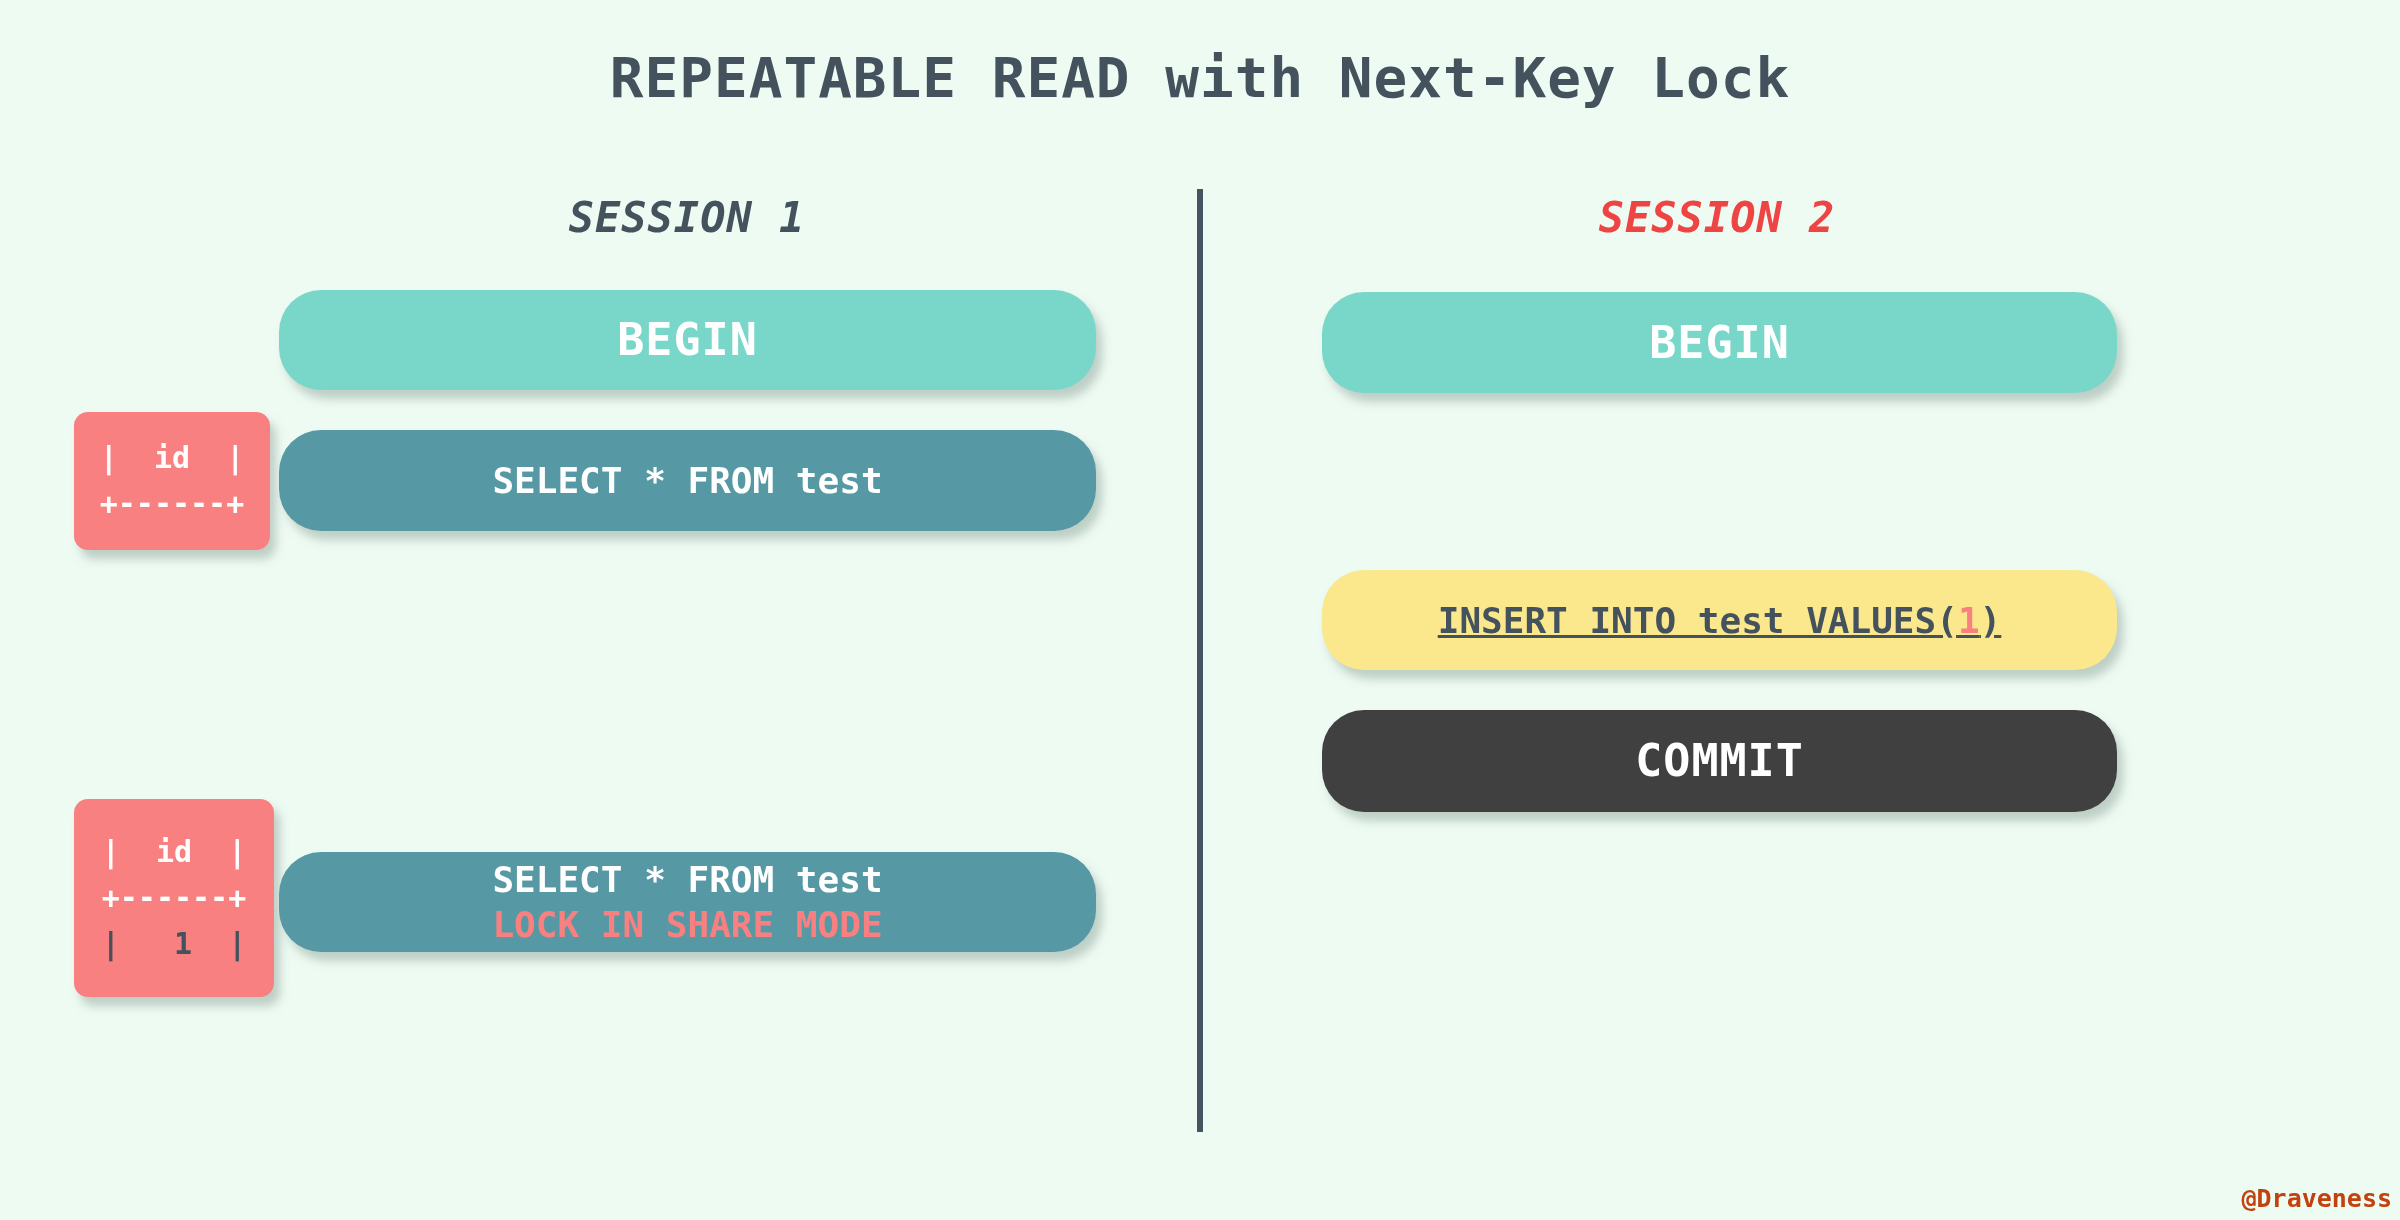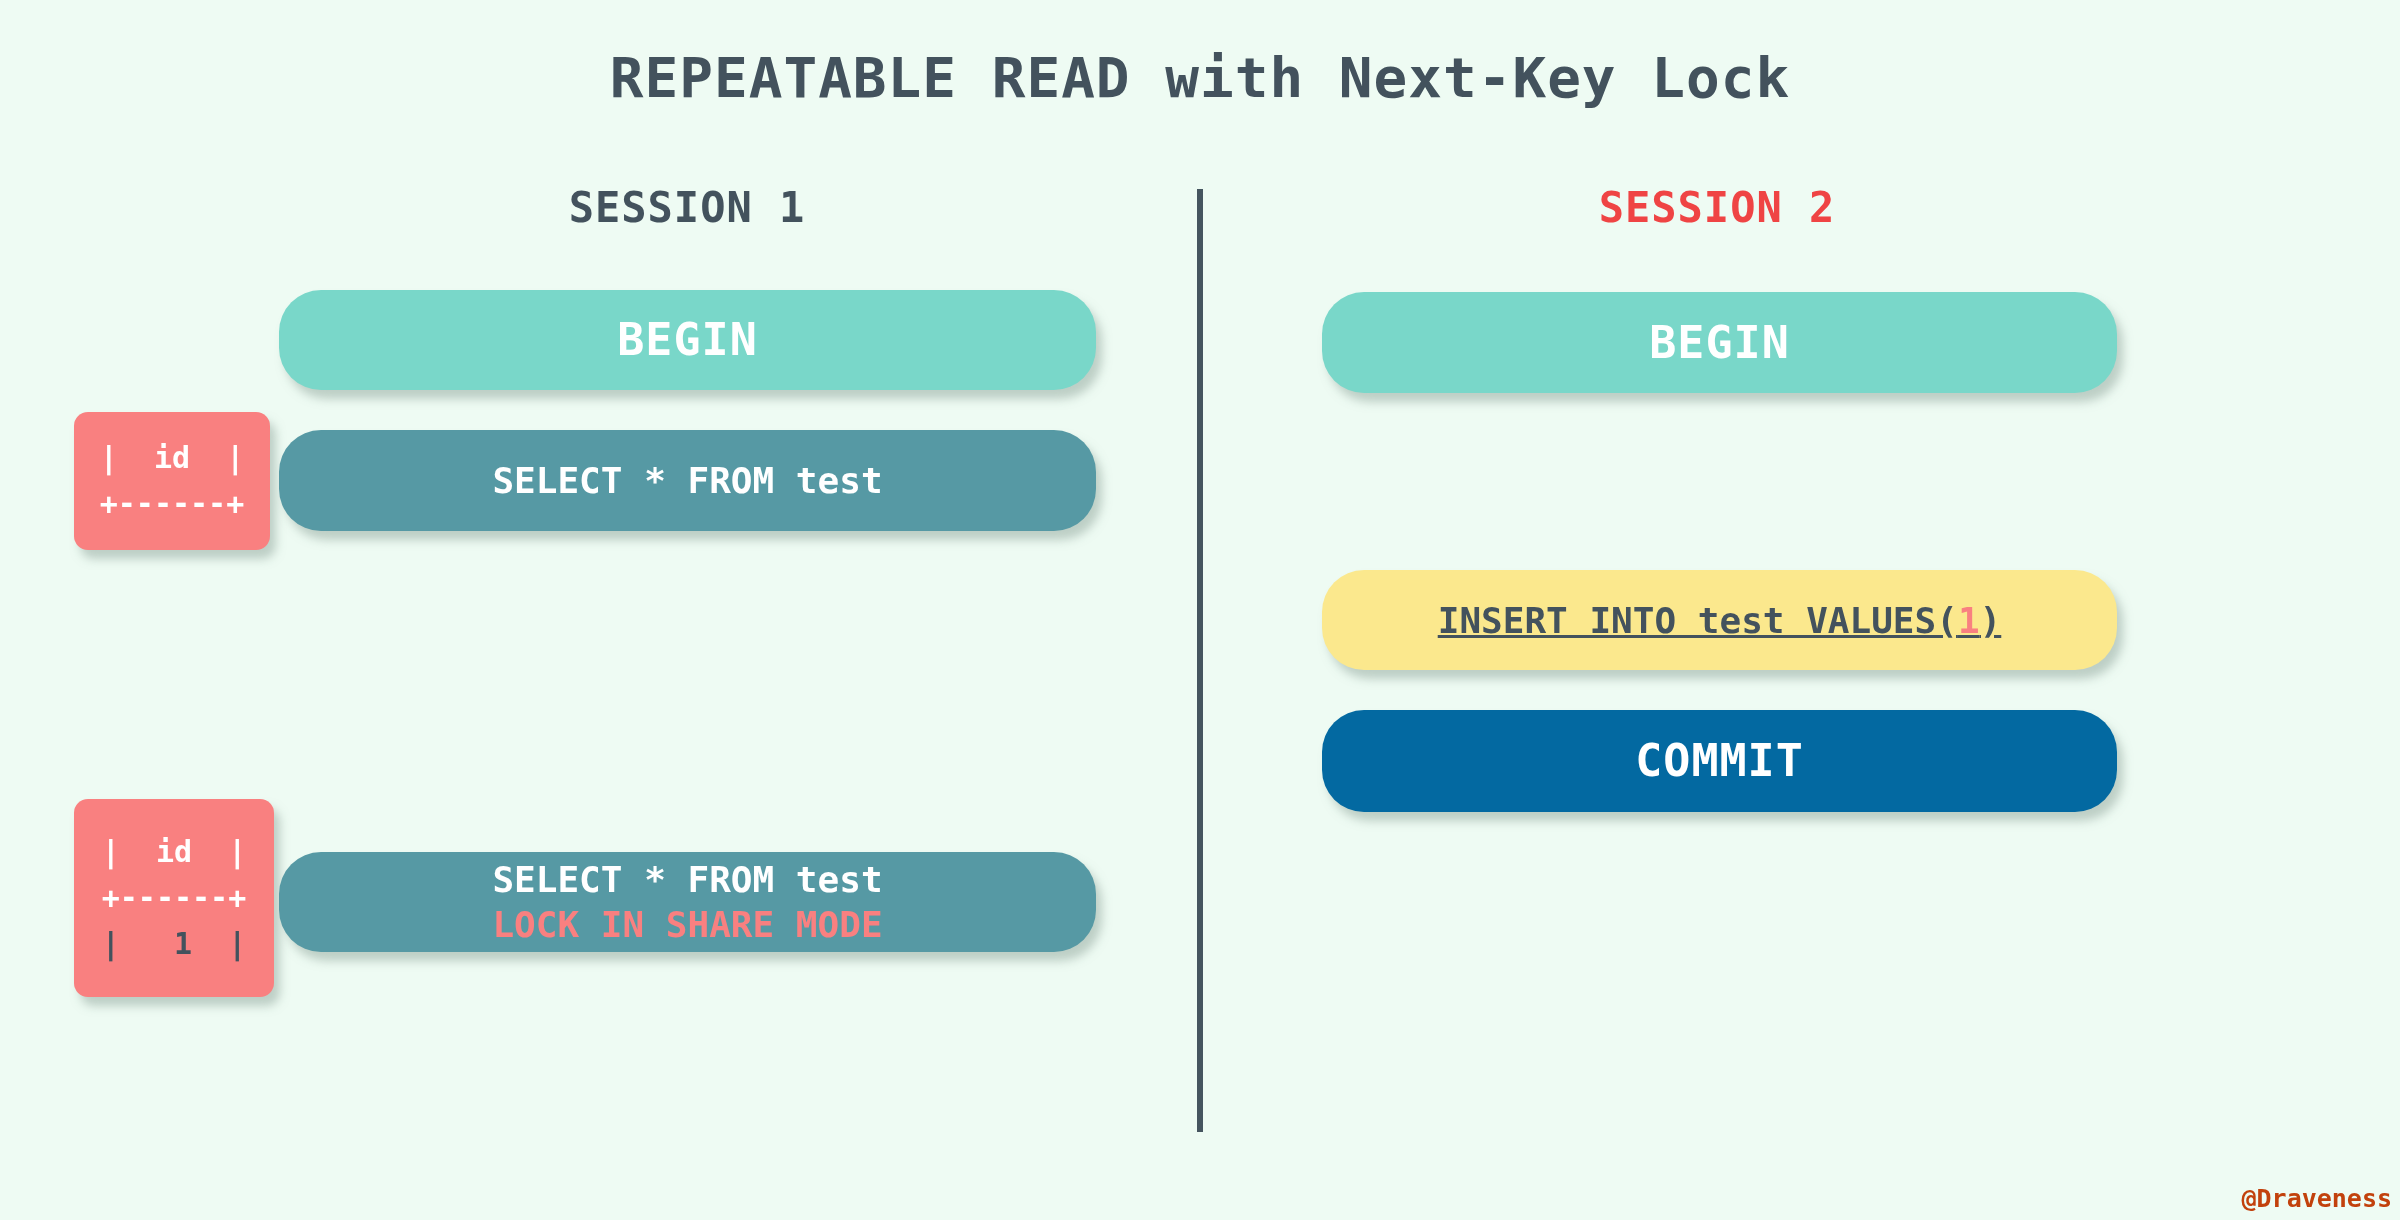--- a/index.html
+++ b/index.html
@@ -15,25 +15,26 @@
   }
   .title{
     position:absolute;
     top:45px; left:0; width:100%;
     text-align:center;
     font-size:56px;
     letter-spacing:1px;
   }
   .session-header{
     position:absolute;
-    top:183px;
+    top:193px;
     width:600px;
     text-align:center;
     font-size:42px;
     letter-spacing:1px;
+    font-style:italic;
   }
   .session-header.s1{ left:387px; }
   .session-header.s2{ left:1417px; }
   .divider{
     position:absolute;
     left:1197px; top:189px;
     width:6px; height:943px;
   }
   .pill{
     position:absolute;
@@ -117,19 +118,19 @@
   </div>
 
   <div class="pill s2 begin2" style="background-color: rgb(121, 215, 201);">
     <span class="cmd" style="color: rgb(255, 255, 255);">BEGIN</span>
   </div>
 
   <div class="pill s2 insert" style="background-color: rgb(251, 232, 141);">
     <span class="stmt" style="color: rgb(67, 82, 93);"><span>INSERT INTO test VALUES(</span><span style="color: rgb(249, 128, 128);">1</span><span>)</span></span>
   </div>
 
-  <div class="pill s2 commit" style="background-color: #0369a1;">
+  <div class="pill s2 commit" style="background-color: #404040;">
     <span class="cmd" style="color: rgb(255, 255, 255);">COMMIT</span>
   </div>
 
   <div class="attribution" style="color: #c2410c;">@Draveness</div>
 
 </div>
 
 </body></html>

